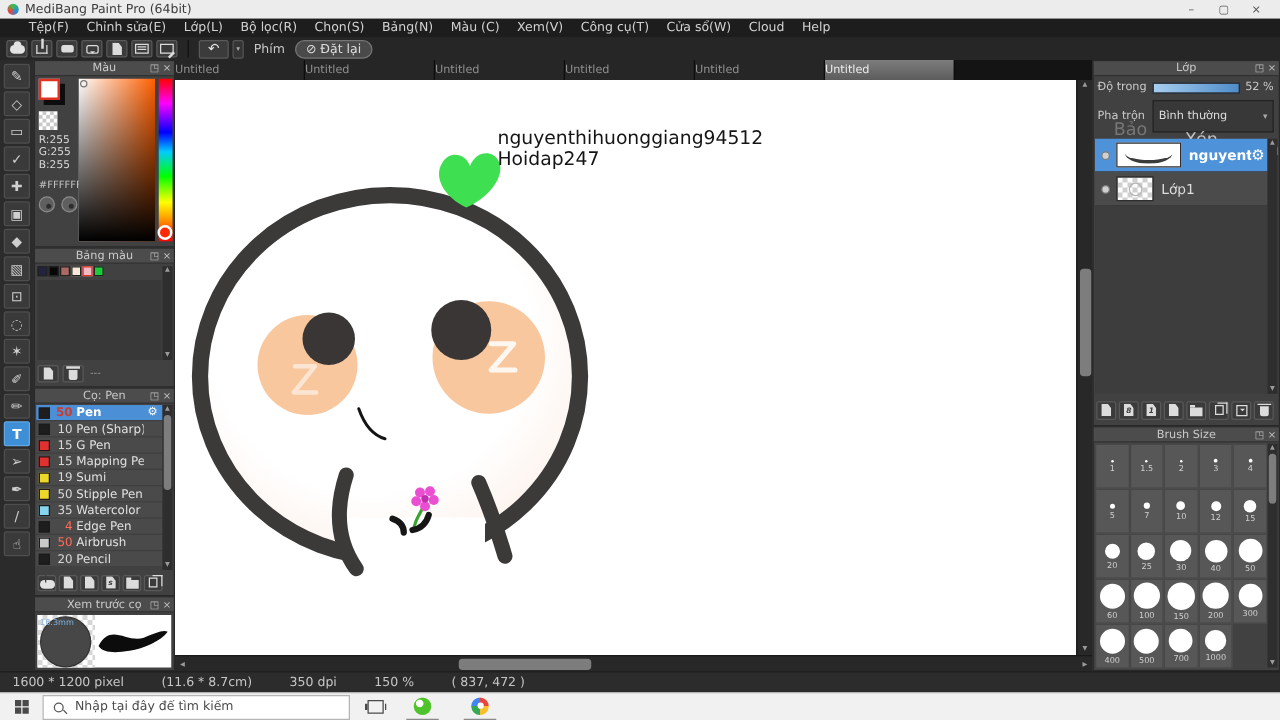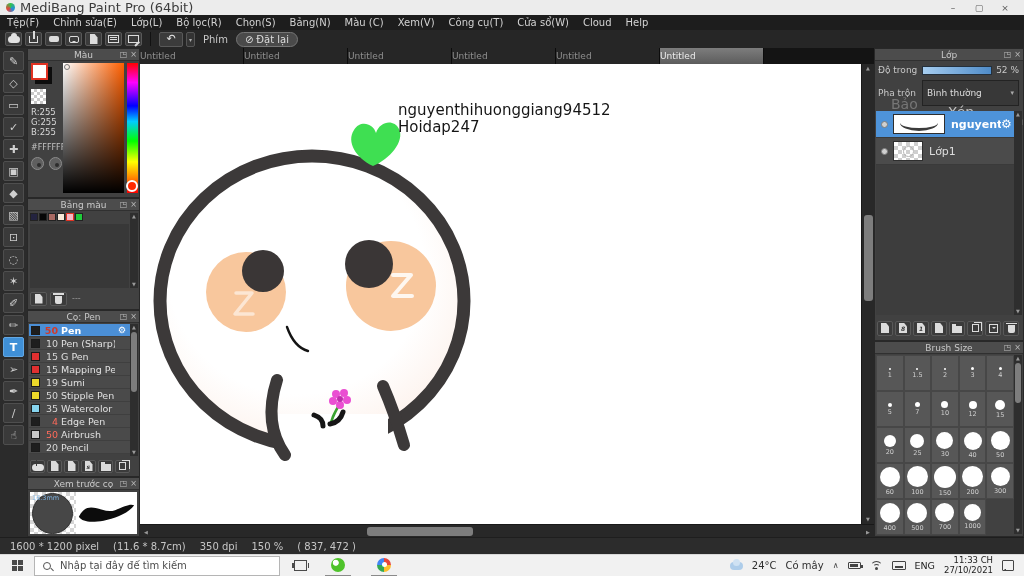--- a/index.html
+++ b/index.html
@@ -4,26 +4,26 @@
 <style>
   html,body{margin:0;padding:0;background:#000}
   *{box-sizing:border-box}
   .screen{position:relative;width:1024px;height:576px;overflow:hidden;background:#2b2b2b;
           font-family:"DejaVu Sans","Liberation Sans",sans-serif;-webkit-font-smoothing:antialiased}
   .abs{position:absolute}
 
   
   .titlebar{left:0;top:0;width:1024px;height:15px;background:#ececec;display:flex;align-items:center;padding:0 6px;gap:5px}
   .app-icon{width:9px;height:9px;border-radius:50%;background:conic-gradient(#35c24d,#1f8ee0,#e8453c,#35c24d)}
-  .wtitle{font-size:13px;color:#3c3c3c}
+  .wtitle{font-size:10px;color:#3c3c3c}
   .win-controls{margin-left:auto;display:flex}
   .wbtn{width:26px;height:15px;font-size:9px;color:#5a5a5a;display:flex;align-items:center;justify-content:center;cursor:default}
 
   
-  .menubar{left:0;top:15px;width:1024px;height:15px;background:#1d1d1d;display:flex;align-items:flex-start;padding-left:0}
+  .menubar{left:0;top:15px;width:1024px;height:15px;background:#1d1d1d;display:flex;align-items:flex-start;padding-left:16px}
   .mitem{font-size:10px;color:#d2d2d2;padding:0 7px;line-height:15px;white-space:nowrap}
 
   
   .toolbar{left:0;top:30px;width:1024px;height:18px;background:#262626;display:flex;align-items:center;gap:3px;padding-left:5px}
   .tgroup{display:flex;gap:3px;align-items:center}
   .icn{width:17px;height:14px;background:#3b3b3b;border:1px solid #595959;border-radius:2px;display:flex;align-items:center;justify-content:center;flex:none}
   .sep{width:1px;height:14px;background:#111;margin:0 5px}
   .btn-undo{width:24px;height:15px;background:#3b3b3b;border:1px solid #595959;border-radius:2px;color:#e6e6e6;font-size:11px;line-height:12px;text-align:center}
   .btn-undo-more{width:9px;height:15px;background:#343434;border:1px solid #555;border-radius:2px;color:#aaa;font-size:6px;text-align:center;line-height:13px}
   .phim{color:#c9c9c9;font-size:10px;margin:0 5px}
@@ -165,21 +165,21 @@
   .layer-foot .icn{width:16px;height:15px}
 
   
   .p-size{left:874px;top:341px;width:150px;height:196px}
   .size-grid{position:absolute;left:1px;top:13px;width:138px;display:grid;grid-template-columns:repeat(5,1fr)}
   .szcell{height:36px;background:#575757;border:1px solid #474747;display:flex;flex-direction:column;align-items:center;justify-content:center;gap:2px}
   .dot{background:#fff;border-radius:50%;flex:none}
   .szlabel{font-size:6.5px;color:#d0d0d0;line-height:7px}
 
   
-  .statusbar{left:0;top:537px;width:1024px;height:17px;background:#2c2c2c;border-top:1px solid #1e1e1e;display:flex;align-items:center;gap:14px;padding-left:10px}
+  .statusbar{left:0;top:537px;width:1024px;height:17px;background:#2c2c2c;border-top:1px solid #1e1e1e;display:flex;align-items:center;gap:30px;padding-left:10px}
   .statusbar span{font-size:10px;color:#c6c6c6;white-space:nowrap}
 
   
   .taskbar{left:0;top:554px;width:1024px;height:22px;background:#f1f1f1;border-top:1px solid #d9d9d9;display:flex;align-items:center}
   .start{width:34px;display:flex;justify-content:center;align-items:center;height:100%}
   .winlogo{width:11px;height:11px;display:grid;grid-template-columns:5px 5px;grid-template-rows:5px 5px;gap:1px}
   .winlogo i{background:#4a4a4a}
   .tsearch{width:246px;height:20px;background:#fff;border:1px solid #b5b5b5;display:flex;align-items:center;padding:0 8px;gap:7px}
   .mag{width:8px;height:8px;border:1.4px solid #555;border-radius:50%;position:relative;flex:none}
   .mag::after{content:"";position:absolute;left:6px;top:6px;width:4px;height:1.4px;background:#555;transform:rotate(45deg)}
@@ -781,34 +781,15 @@
     </span>
     <span class="taskview"></span>
     <span class="tapp">
       <span class="ticon medibang"></span>
       <span class="appline"></span>
     </span>
     <span class="tapp">
       <span class="ticon rainbow"></span>
       <span class="appline"></span>
     </span>
-    <span class="tray">
-      <span class="wcloud"></span>
-      <span class="wtxt">24°C</span>
-      <span class="wtxt">Có mây</span>
-      <span class="chev">∧</span>
-      <span class="battery"></span>
-      <span class="wifi">
-          <i class="a1"></i>
-          <i class="a2"></i>
-          <i class="a3"></i>
-        </span>
-      <span class="kbd"></span>
-      <span class="lang">ENG</span>
-      <span class="clock">
-        <span>11:33 CH</span>
-        <span>27/10/2021</span>
-      </span>
-      <span class="notif"></span>
-    </span>
   </div>
 
 </div>
 
 </body></html>

